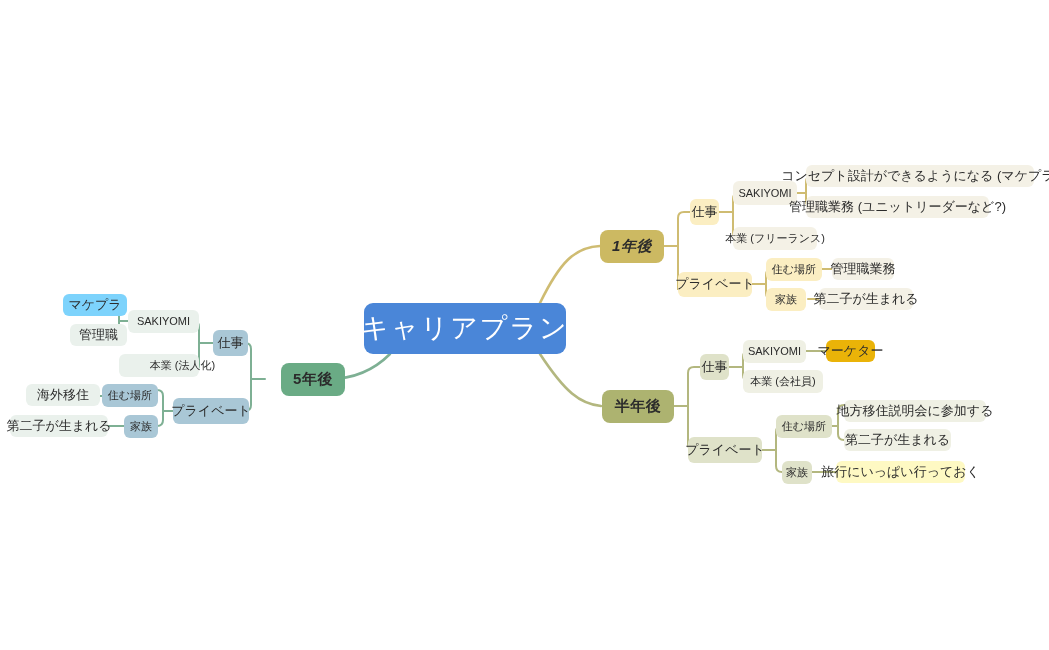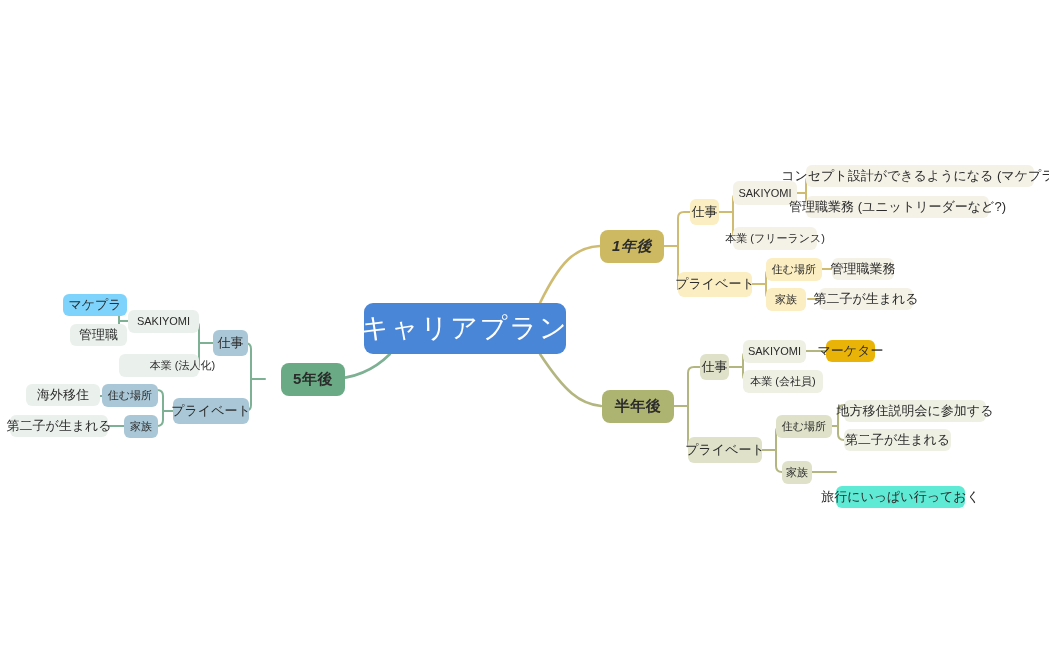--- a/index.html
+++ b/index.html
@@ -129,21 +129,21 @@
   <div class="node lvl2" style="left:688px;top:437px;width:74px;height:26px;background:#dfe2c9;">プライベート</div>
 
   <div class="node lvl3" style="left:776px;top:415px;width:56px;height:23px;background:#dfe2c9;">住む場所</div>
 
   <div class="node lvl4" style="left:844px;top:400px;width:142px;height:22px;background:#eff0e4;">地方移住説明会に参加する</div>
 
   <div class="node lvl4" style="left:844px;top:429px;width:107px;height:22px;background:#eff0e4;">第二子が生まれる</div>
 
   <div class="node lvl3" style="left:782px;top:461px;width:30px;height:23px;background:#dfe2c9;">家族</div>
 
-  <div class="node lvl4" style="left:836px;top:461px;width:129px;height:22px;background:#5eead4;margin-top:25px;">旅行にいっぱい行っておく</div>
+  <div class="node lvl4" style="left:836px;top:461px;width:129px;height:22px;background:#fef9c3;">旅行にいっぱい行っておく</div>
 
   <div class="node lvl1" style="left:281px;top:363px;width:64px;height:33px;background:#6aab85;">5年後</div>
 
   <div class="node lvl2" style="left:213px;top:330px;width:35px;height:26px;background:#a9c7d6;">仕事</div>
 
   <div class="node lvl3" style="left:128px;top:310px;width:71px;height:23px;background:#eaf1ec;">SAKIYOMI</div>
 
   <div class="node lvl4" style="left:63px;top:294px;width:64px;height:22px;background:#7dd3fc;">マケプラ</div>
 
   <div class="node lvl4" style="left:70px;top:324px;width:57px;height:22px;background:#eaf1ec;">管理職</div>

